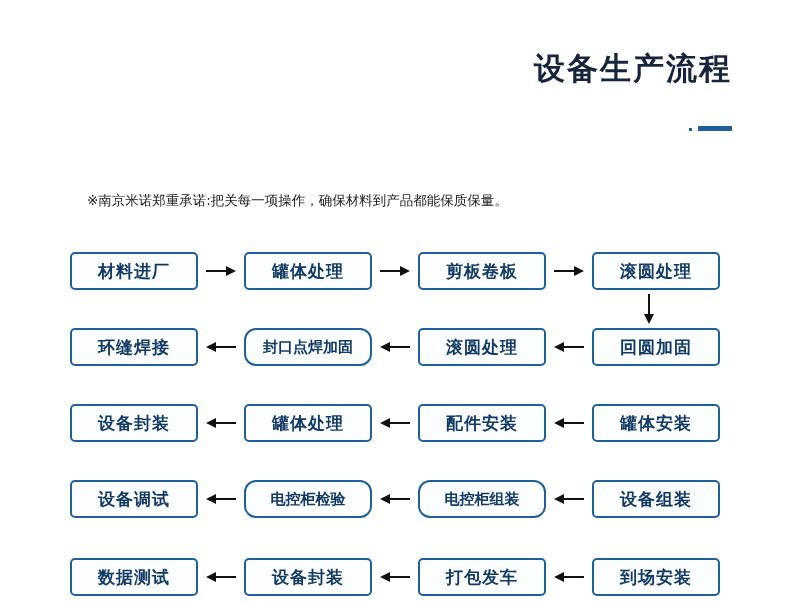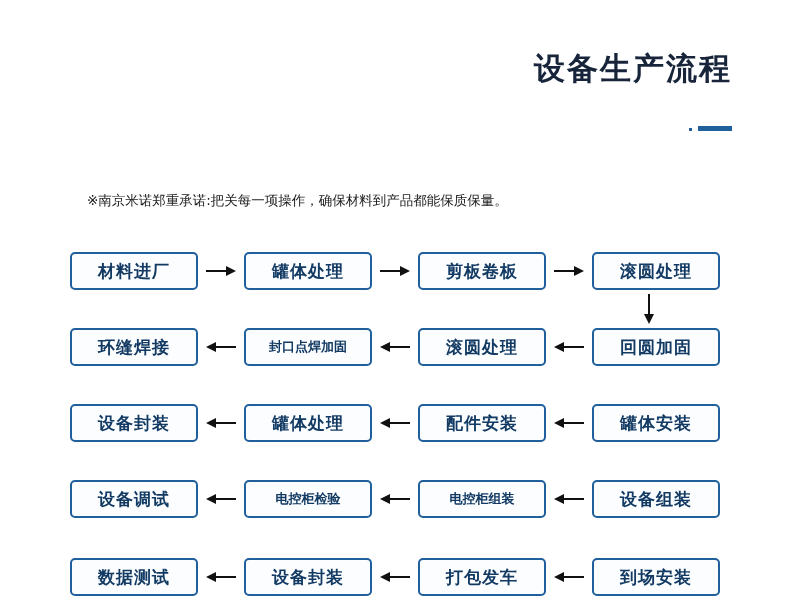--- a/index.html
+++ b/index.html
@@ -87,22 +87,23 @@
     font-family: "DejaVu Sans", sans-serif;
     font-size: 17px;
     font-weight: bold;
     letter-spacing: 1px;
     display: flex;
     align-items: center;
     justify-content: center;
     white-space: nowrap;
   }
   .box.wide {
-    font-size: 13px;
+    font-size: 15px;
     letter-spacing: 0;
+    border-radius: 12px;
   }
   .arrow {
     flex: 0 0 46px;
     width: 46px;
     height: 38px;
     display: flex;
     align-items: center;
     justify-content: center;
     color: #111111;
   }

